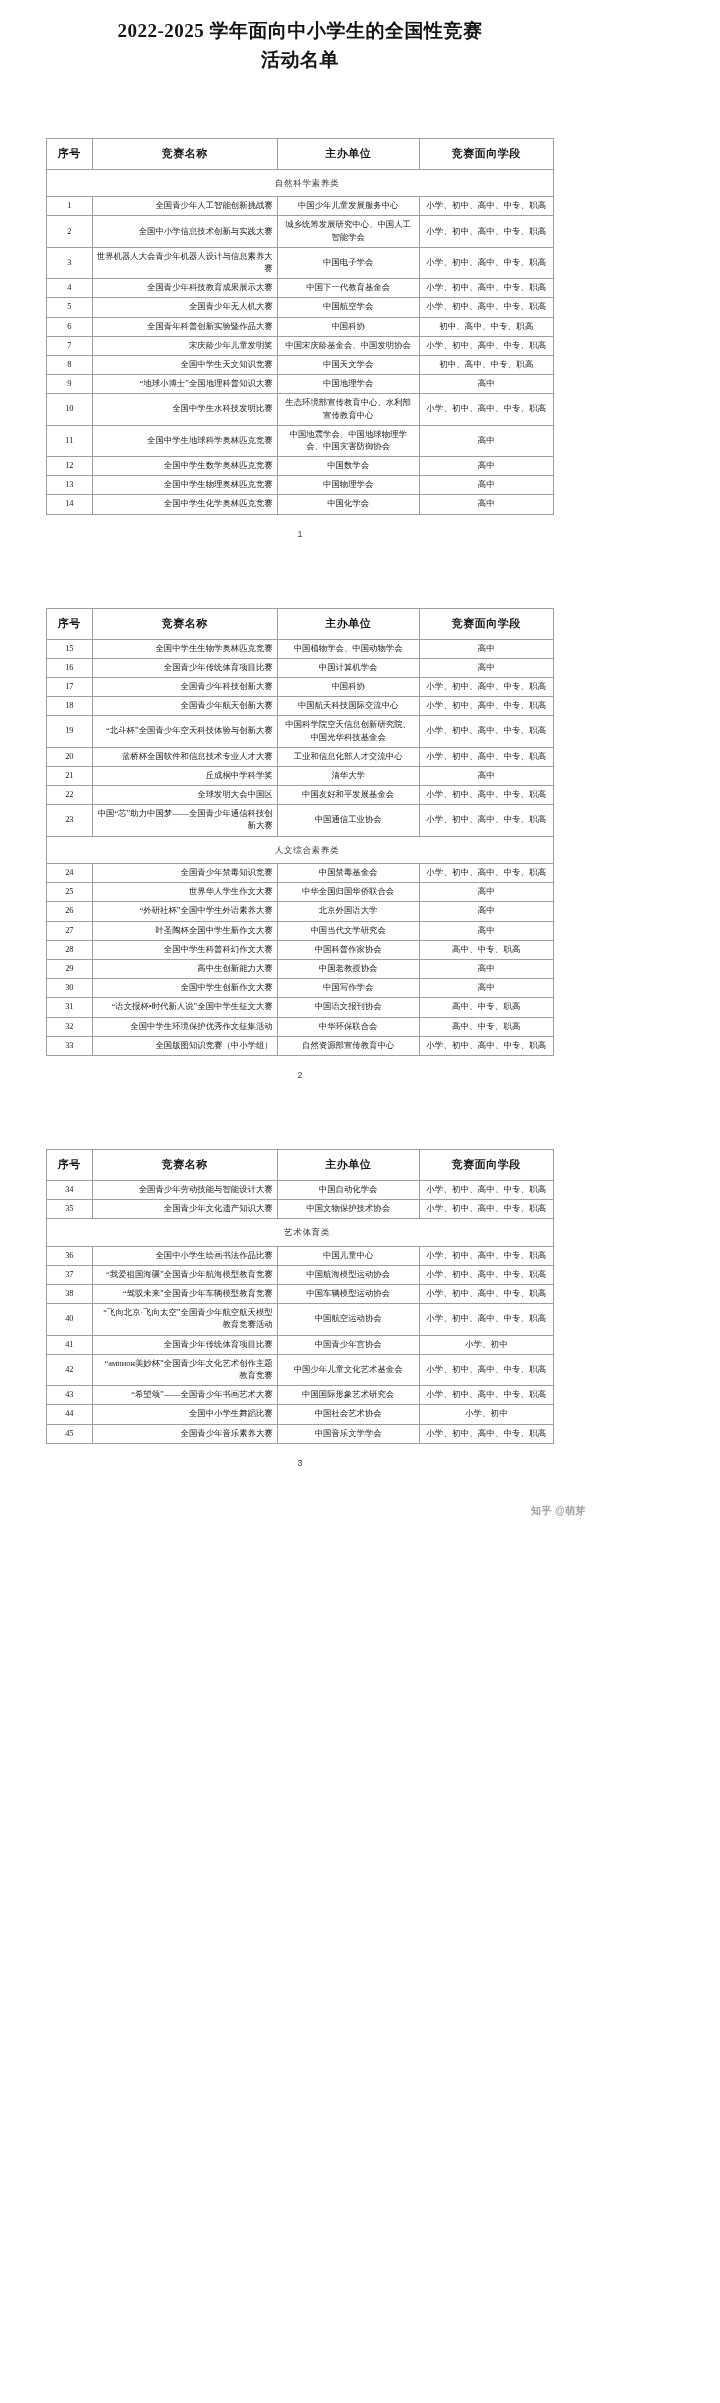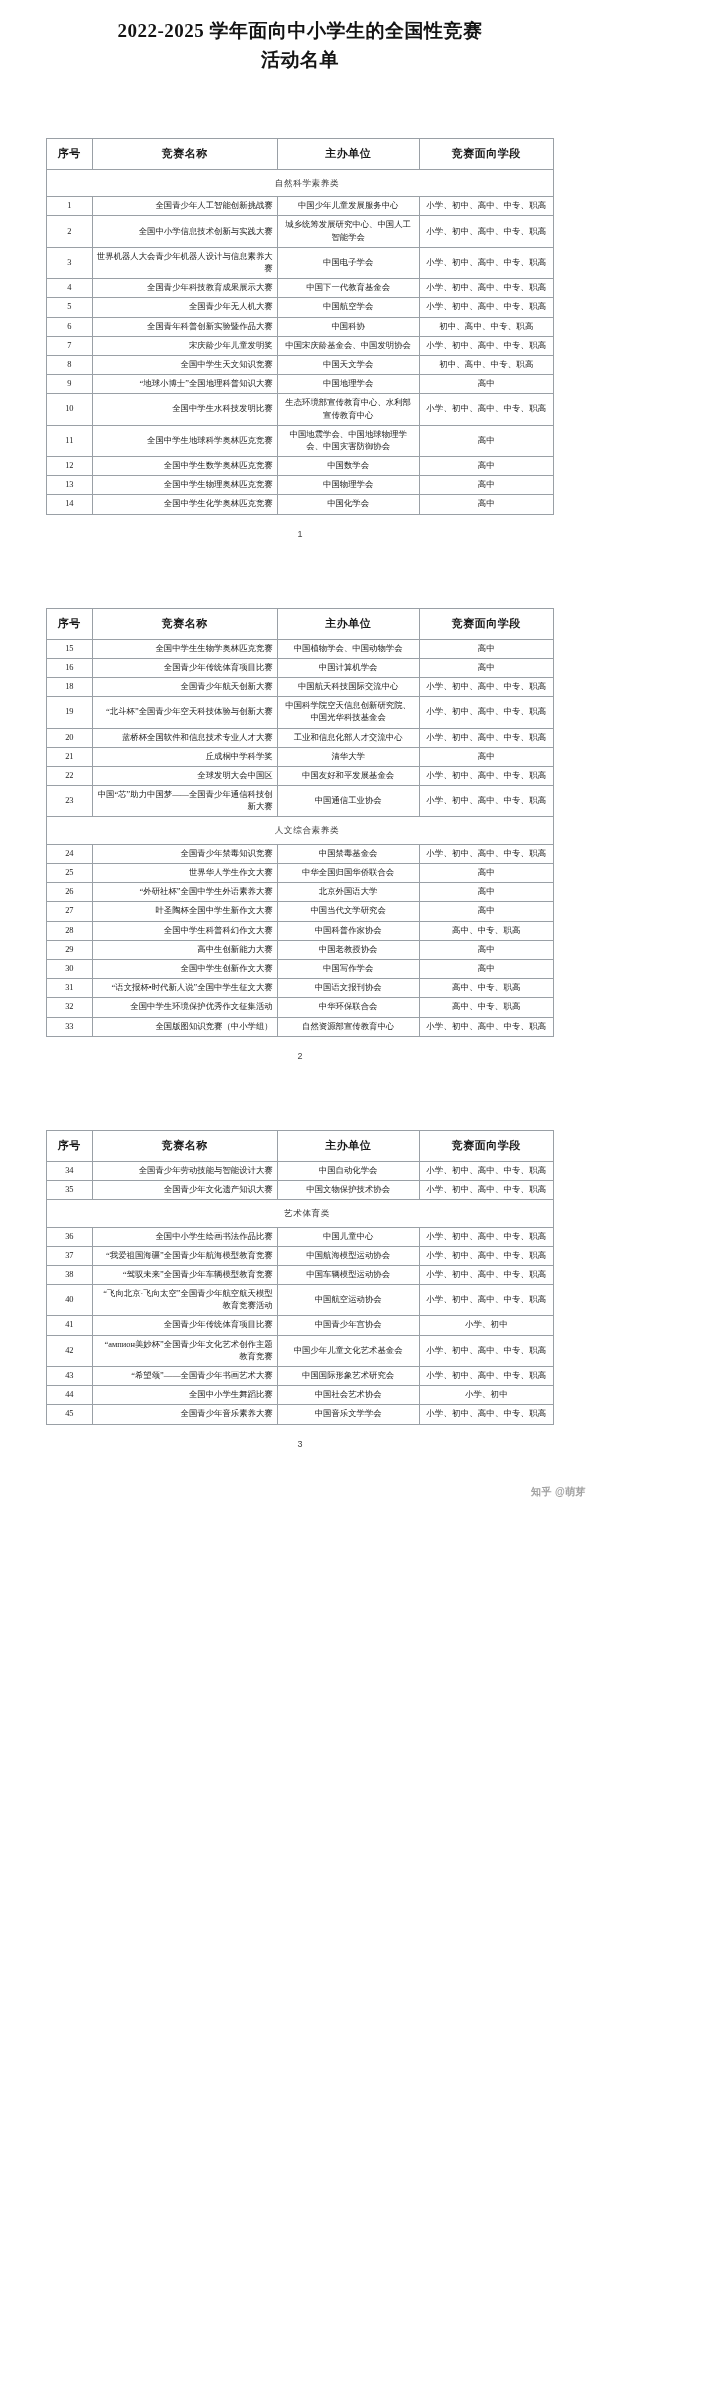--- a/index.html
+++ b/index.html
@@ -260,20 +260,26 @@
               <td class="org">中国植物学会、中国动物学会</td>
               <td class="stage">高中</td>
             </tr>
             <tr>
               <td class="idx">16</td>
               <td class="name">全国青少年传统体育项目比赛</td>
               <td class="org">中国计算机学会</td>
               <td class="stage">高中</td>
             </tr>
             <tr>
+              <td class="idx">17</td>
+              <td class="name">全国青少年科技创新大赛</td>
+              <td class="org">中国科协</td>
+              <td class="stage">小学、初中、高中、中专、职高</td>
+            </tr>
+            <tr>
               <td class="idx">18</td>
               <td class="name">全国青少年航天创新大赛</td>
               <td class="org">中国航天科技国际交流中心</td>
               <td class="stage">小学、初中、高中、中专、职高</td>
             </tr>
             <tr>
               <td class="idx">19</td>
               <td class="name">“北斗杯”全国青少年空天科技体验与创新大赛</td>
               <td class="org">中国科学院空天信息创新研究院、中国光华科技基金会</td>
               <td class="stage">小学、初中、高中、中专、职高</td>

